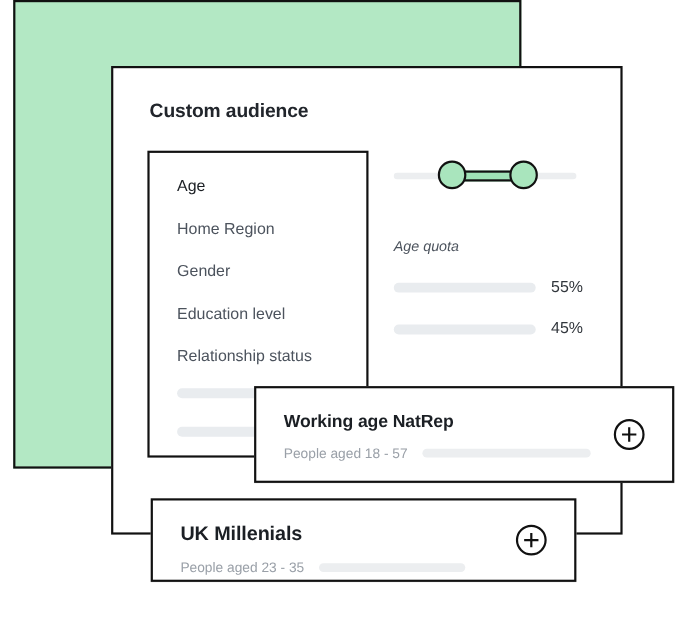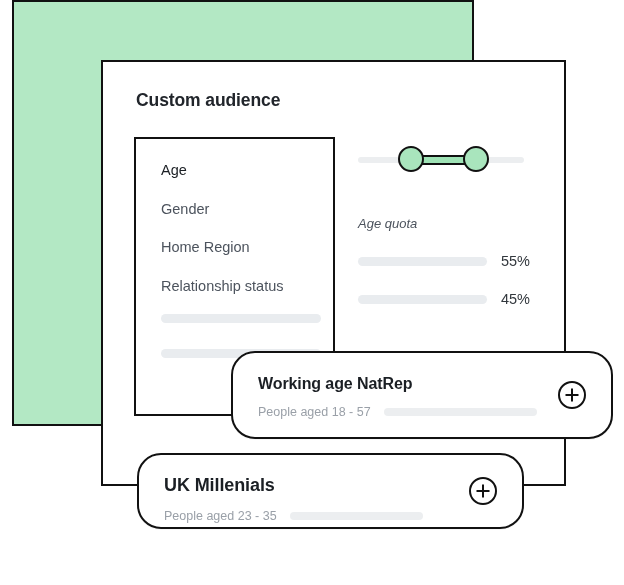--- a/index.html
+++ b/index.html
@@ -171,21 +171,20 @@
     margin-left: 14px;
     font-size: 14.5px;
     color: #32373d;
     white-space: nowrap;
   }
 
   
   .audience-card {
     z-index: 6;
     box-shadow: 0 1px 0 rgba(0,0,0,0.04);
-    border-radius: 24px;
   }
   #audience-card-natrep {
     left: 219px;
     top: 351px;
     width: 382px;
     height: 88px;
   }
   #audience-card-millenials {
     left: 125px;
     top: 453px;
@@ -258,27 +257,30 @@
   </div>
 
   <div class="card" id="attributes-panel">
     <div class="attr-list">
 
       <div class="attr-item active">
         <span>Age</span>
       </div>
 
       <div class="attr-item">
+        <span>Home Region</span>
+      </div>
+
+      <div class="attr-item">
         <span>Gender</span>
       </div>
 
       <div class="attr-item">
-        <span>Home Region</span>
-      </div>
-
+        <span>Education level</span>
+      </div>
 
       <div class="attr-item">
         <span>Relationship status</span>
       </div>
 
       <div class="skeleton attr-skeleton"></div>
       <div class="skeleton attr-skeleton"></div>
     </div>
   </div>
 

